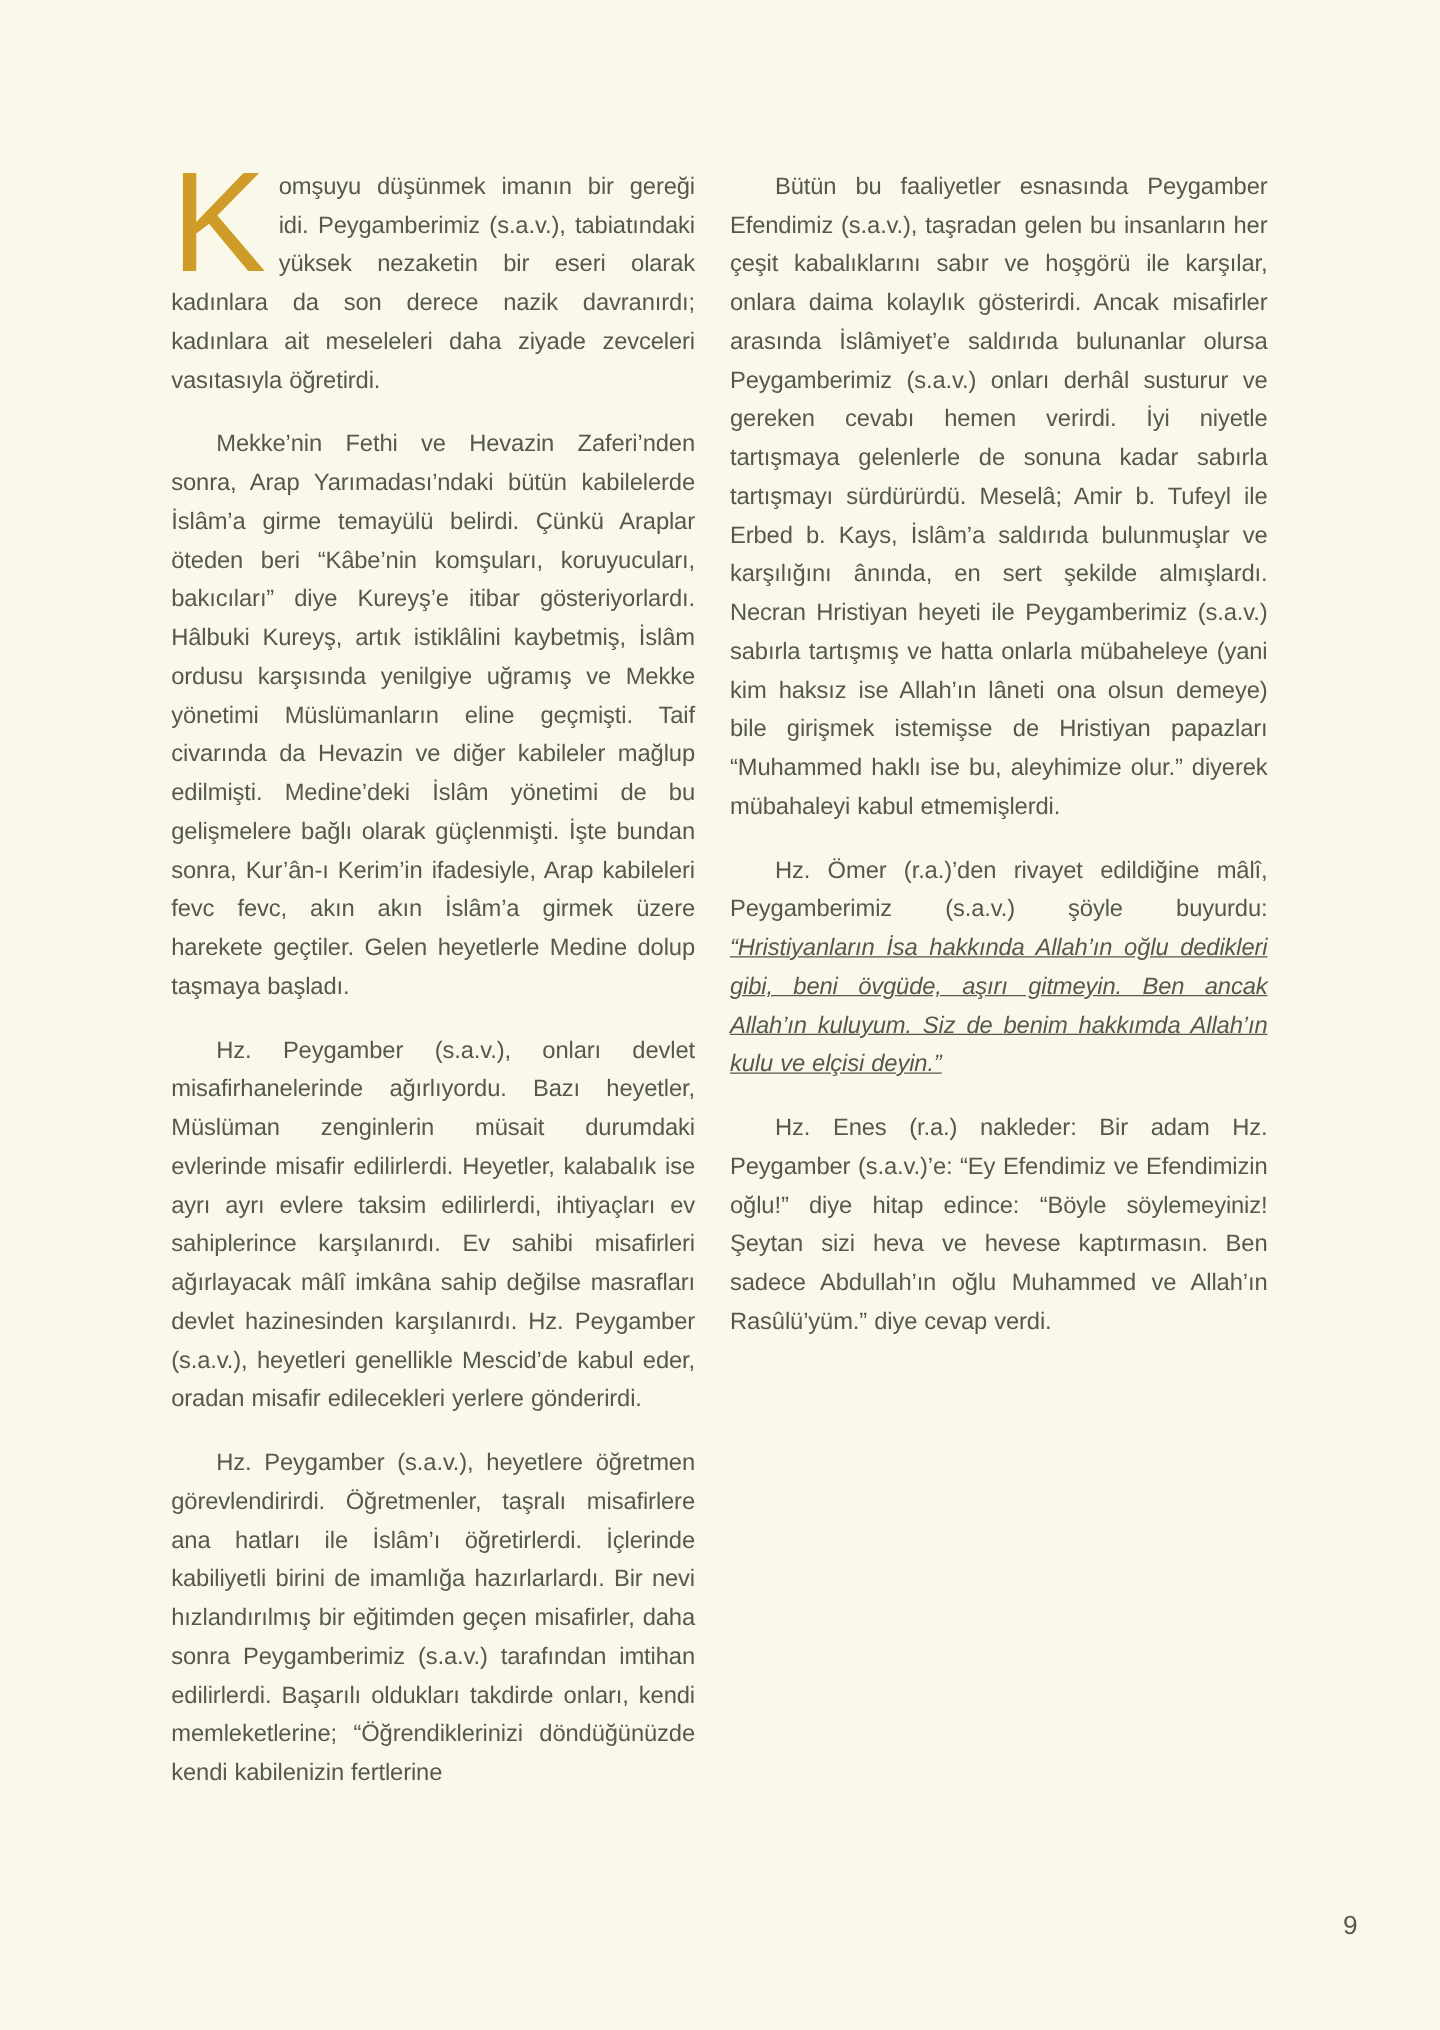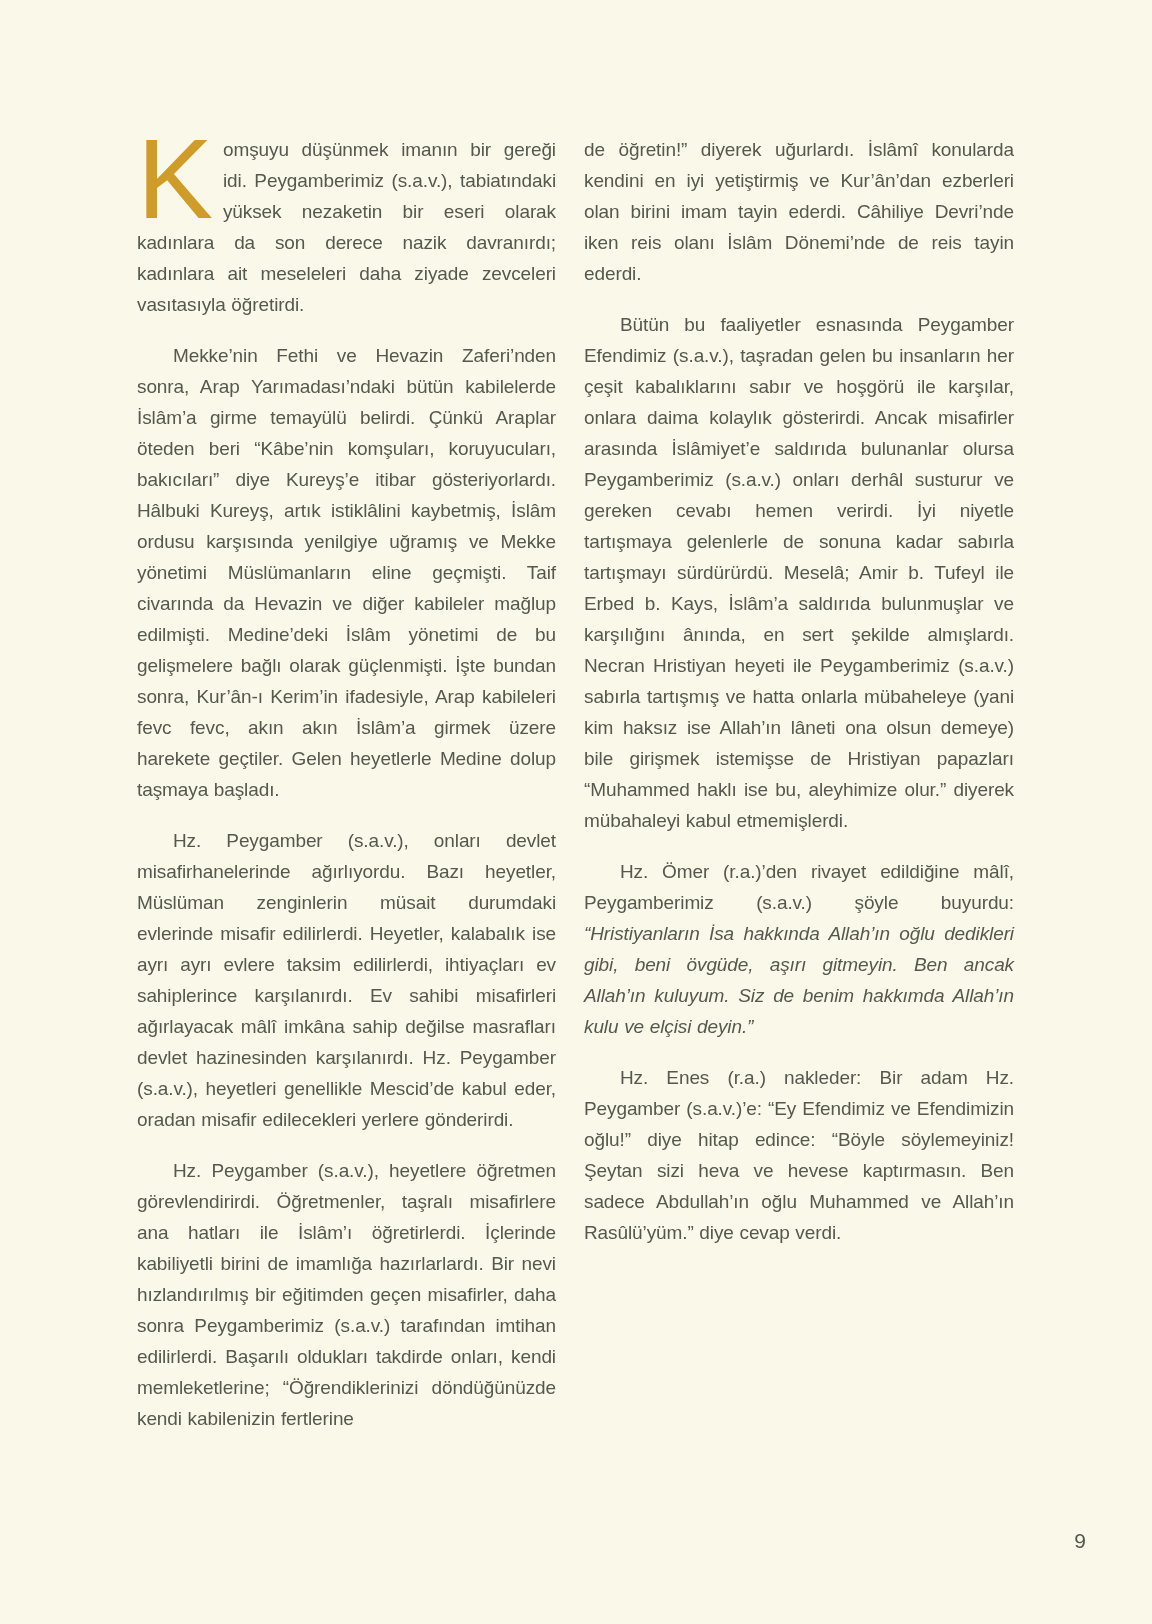--- a/index.html
+++ b/index.html
@@ -43,21 +43,21 @@
   .para.indent { text-indent: 36px; }
   .dropcap {
     float: left;
     color: var(--accent);
     font-size: 114px;
     line-height: 86px;
     height: 86px;
     padding: 2px 10px 0 0;
     font-weight: 300;
   }
-  .quote { font-style: italic; }
+  .quote { font-style: italic; text-decoration: underline; }
   .page-number {
     position: absolute;
     top: 1528px;
     right: 66px;
     font-size: 21px;
     line-height: 26px;
     color: var(--text);
   }
 </style>
 </head>
@@ -67,21 +67,20 @@
   <div class="columns">
 
     <div class="col col-left">
       <p class="para"><span class="dropcap">K</span><span>omşuyu düşünmek imanın bir gereği idi. Peygamberimiz (s.a.v.), tabiatındaki yüksek nezaketin bir eseri olarak kadınlara da son derece nazik davranırdı; kadınlara ait meseleleri daha ziyade zevceleri vasıtasıyla öğretirdi.</span></p>
       <p class="para indent">Mekke’nin Fethi ve Hevazin Zaferi’nden sonra, Arap Yarımadası’ndaki bütün kabilelerde İslâm’a girme temayülü belirdi. Çünkü Araplar öteden beri “Kâbe’nin komşuları, koruyucuları, bakıcıları” diye Kureyş’e itibar gösteriyorlardı. Hâlbuki Kureyş, artık istiklâlini kaybetmiş, İslâm ordusu karşısında yenilgiye uğramış ve Mekke yönetimi Müslümanların eline geçmişti. Taif civarında da Hevazin ve diğer kabileler mağlup edilmişti. Medine’deki İslâm yönetimi de bu gelişmelere bağlı olarak güçlenmişti. İşte bundan sonra, Kur’ân-ı Kerim’in ifadesiyle, Arap kabileleri fevc fevc, akın akın İslâm’a girmek üzere harekete geçtiler. Gelen heyetlerle Medine dolup taşmaya başladı.</p>
       <p class="para indent">Hz. Peygamber (s.a.v.), onları devlet misafirhanelerinde ağırlıyordu. Bazı heyetler, Müslüman zenginlerin müsait durumdaki evlerinde misafir edilirlerdi. Heyetler, kalabalık ise ayrı ayrı evlere taksim edilirlerdi, ihtiyaçları ev sahiplerince karşılanırdı. Ev sahibi misafirleri ağırlayacak mâlî imkâna sahip değilse masrafları devlet hazinesinden karşılanırdı. Hz. Peygamber (s.a.v.), heyetleri genellikle Mescid’de kabul eder, oradan misafir edilecekleri yerlere gönderirdi.</p>
       <p class="para indent">Hz. Peygamber (s.a.v.), heyetlere öğretmen görevlendirirdi. Öğretmenler, taşralı misafirlere ana hatları ile İslâm’ı öğretirlerdi. İçlerinde kabiliyetli birini de imamlığa hazırlarlardı. Bir nevi hızlandırılmış bir eğitimden geçen misafirler, daha sonra Peygamberimiz (s.a.v.) tarafından imtihan edilirlerdi. Başarılı oldukları takdirde onları, kendi memleketlerine; “Öğrendiklerinizi döndüğünüzde kendi kabilenizin fertlerine</p>
     </div>
 
     <div class="col col-right">
-      <p class="para">de öğretin!” diyerek uğurlardı. İslâmî konularda kendini en iyi yetiştirmiş ve Kur’ân’dan ezberleri olan birini imam tayin ederdi. Câhiliye Devri’nde iken reis olanı İslâm Dönemi’nde de reis tayin ederdi.</p>
       <p class="para indent">Bütün bu faaliyetler esnasında Peygamber Efendimiz (s.a.v.), taşradan gelen bu insanların her çeşit kabalıklarını sabır ve hoşgörü ile karşılar, onlara daima kolaylık gösterirdi. Ancak misafirler arasında İslâmiyet’e saldırıda bulunanlar olursa Peygamberimiz (s.a.v.) onları derhâl susturur ve gereken cevabı hemen verirdi. İyi niyetle tartışmaya gelenlerle de sonuna kadar sabırla tartışmayı sürdürürdü. Meselâ; Amir b. Tufeyl ile Erbed b. Kays, İslâm’a saldırıda bulunmuşlar ve karşılığını ânında, en sert şekilde almışlardı. Necran Hristiyan heyeti ile Peygamberimiz (s.a.v.) sabırla tartışmış ve hatta onlarla mübaheleye (yani kim haksız ise Allah’ın lâneti ona olsun demeye) bile girişmek istemişse de Hristiyan papazları “Muhammed haklı ise bu, aleyhimize olur.” diyerek mübahaleyi kabul etmemişlerdi.</p>
       <p class="para indent"><span>Hz. Ömer (r.a.)’den rivayet edildiğine mâlî, Peygamberimiz (s.a.v.) şöyle buyurdu: </span><span class="quote">“Hristiyanların İsa hakkında Allah’ın oğlu dedikleri gibi, beni övgüde, aşırı gitmeyin. Ben ancak Allah’ın kuluyum. Siz de benim hakkımda Allah’ın kulu ve elçisi deyin.”</span></p>
       <p class="para indent">Hz. Enes (r.a.) nakleder: Bir adam Hz. Peygamber (s.a.v.)’e: “Ey Efendimiz ve Efendimizin oğlu!” diye hitap edince: “Böyle söylemeyiniz! Şeytan sizi heva ve hevese kaptırmasın. Ben sadece Abdullah’ın oğlu Muhammed ve Allah’ın Rasûlü’yüm.” diye cevap verdi.</p>
     </div>
 
   </div>
 
   <div class="page-number">9</div>
 </div>
 

